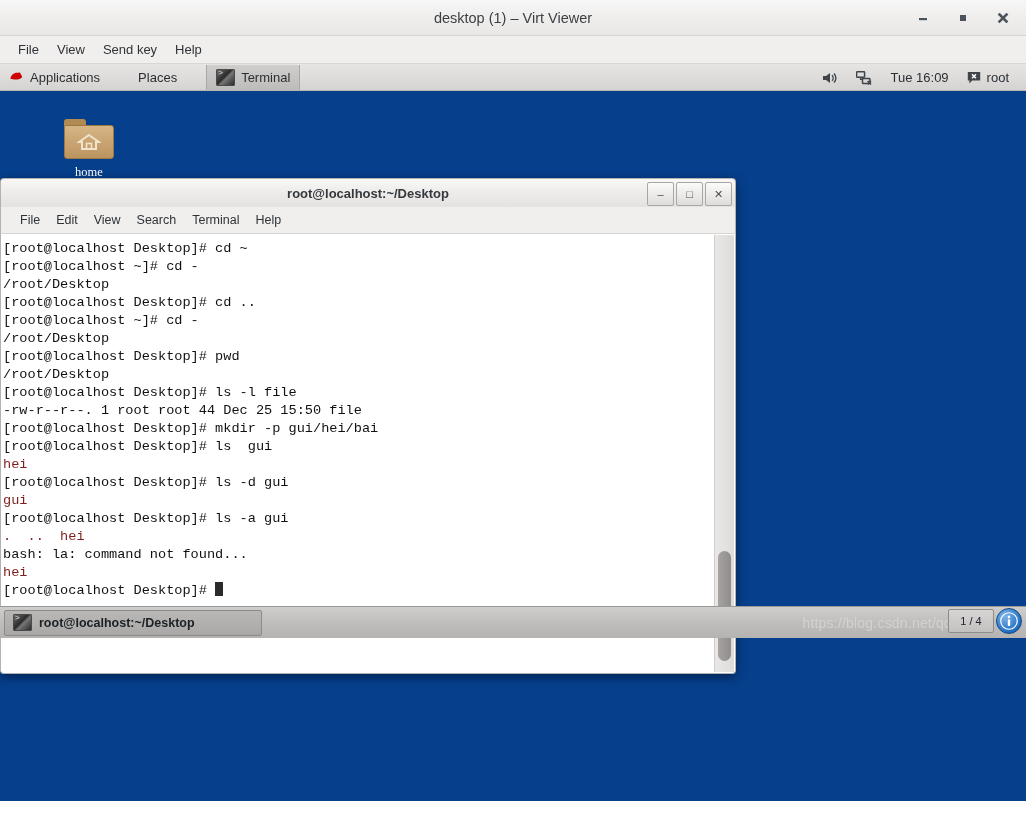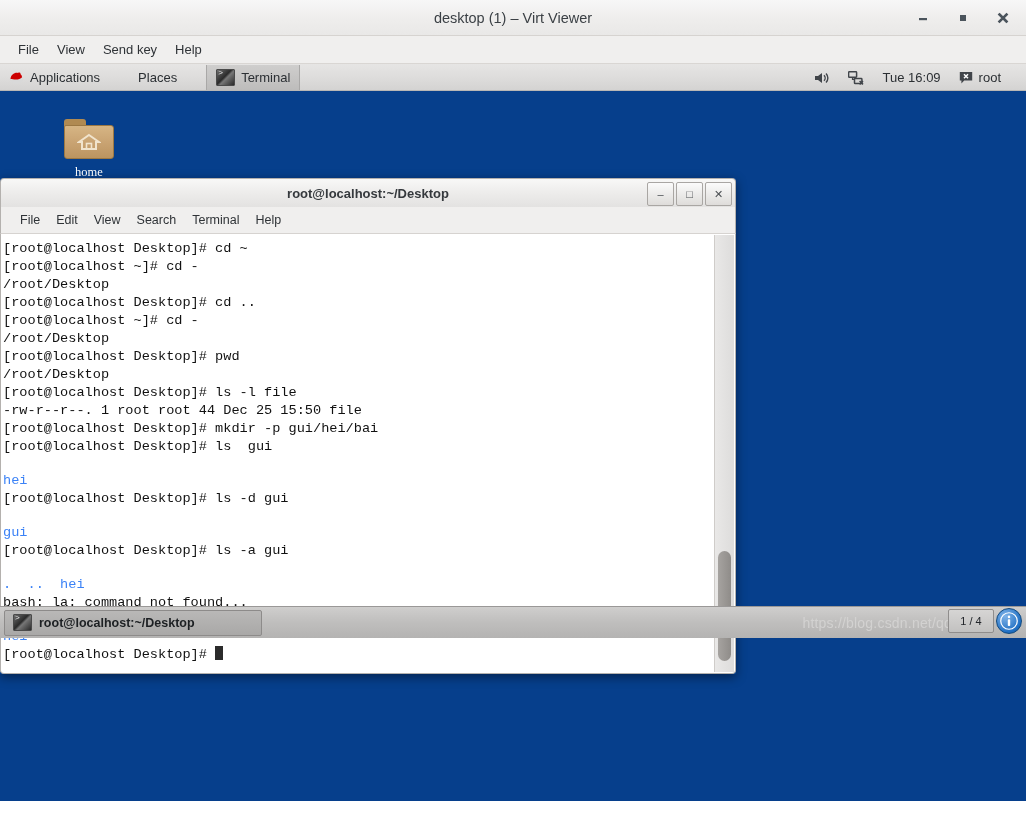--- a/index.html
+++ b/index.html
@@ -35,21 +35,21 @@
   .vv-menuitem{font-size:13px;color:#2f3337;padding:3px 9px;cursor:default;white-space:nowrap;}
 
   
   .panel-top{
     position:absolute;left:0;top:64px;width:1026px;height:27px;
     background:linear-gradient(to bottom,#e6e5e4 0%,#dddcdb 55%,#d4d3d2 100%);
     border-bottom:1px solid #b9b7b5;
     box-sizing:border-box;display:flex;align-items:center;
   }
   .panel-left{display:flex;align-items:center;height:27px;gap:20px;}
-  .panel-right{position:absolute;right:12px;top:0;height:27px;display:flex;align-items:center;padding-right:4px;text-align:right;}
+  .panel-right{position:absolute;right:4px;top:0;height:27px;display:flex;align-items:center;padding-right:4px;text-align:right;}
   .p-item{display:flex;align-items:center;gap:6px;padding:0 9px;height:25px;font-size:13px;color:#2b2f33;cursor:default;}
   .p-item.active{
     background:linear-gradient(to bottom,#cfcecd,#bdbcbb);
     border-left:1px solid #a9a8a7;border-right:1px solid #a9a8a7;
   }
   .rh-logo{width:15px;height:15px;position:relative;}
   .term-mini{
     width:17px;height:15px;border:1px solid #4a4a4a;border-radius:1px;
     background:linear-gradient(135deg,#6e6e6e 0%,#2a2a2a 45%,#777 55%,#2a2a2a 100%);
     position:relative;flex:0 0 auto;
@@ -137,21 +137,21 @@
   }
   .tw-screen{
     position:absolute;left:0;top:0;right:22px;bottom:0;
     padding:6px 0 0 1px;overflow:hidden;
   }
   .tline{
     font-family:"Liberation Mono",monospace;
     font-size:13.6px;line-height:18px;height:18px;
     color:#111111;white-space:pre;padding-left:1px;
   }
-  .tline.blue{color:#3b82f6;margin-top:16px;}
+  .tline.blue{color:#7f1d1d;}
   .cursor{display:inline-block;width:8px;height:14px;background:#2b2b2b;vertical-align:-2px;}
 
   .tw-sb{
     position:absolute;right:1px;top:1px;bottom:1px;width:20px;
     background:linear-gradient(to right,#e9e8e7,#dddcdb);
     border-left:1px solid #cfccc9;box-sizing:border-box;
   }
   .tw-sb .thumb{
     position:absolute;left:3px;width:13px;border-radius:7px;
     background:linear-gradient(to right,#a6a3a0,#8f8c89);

